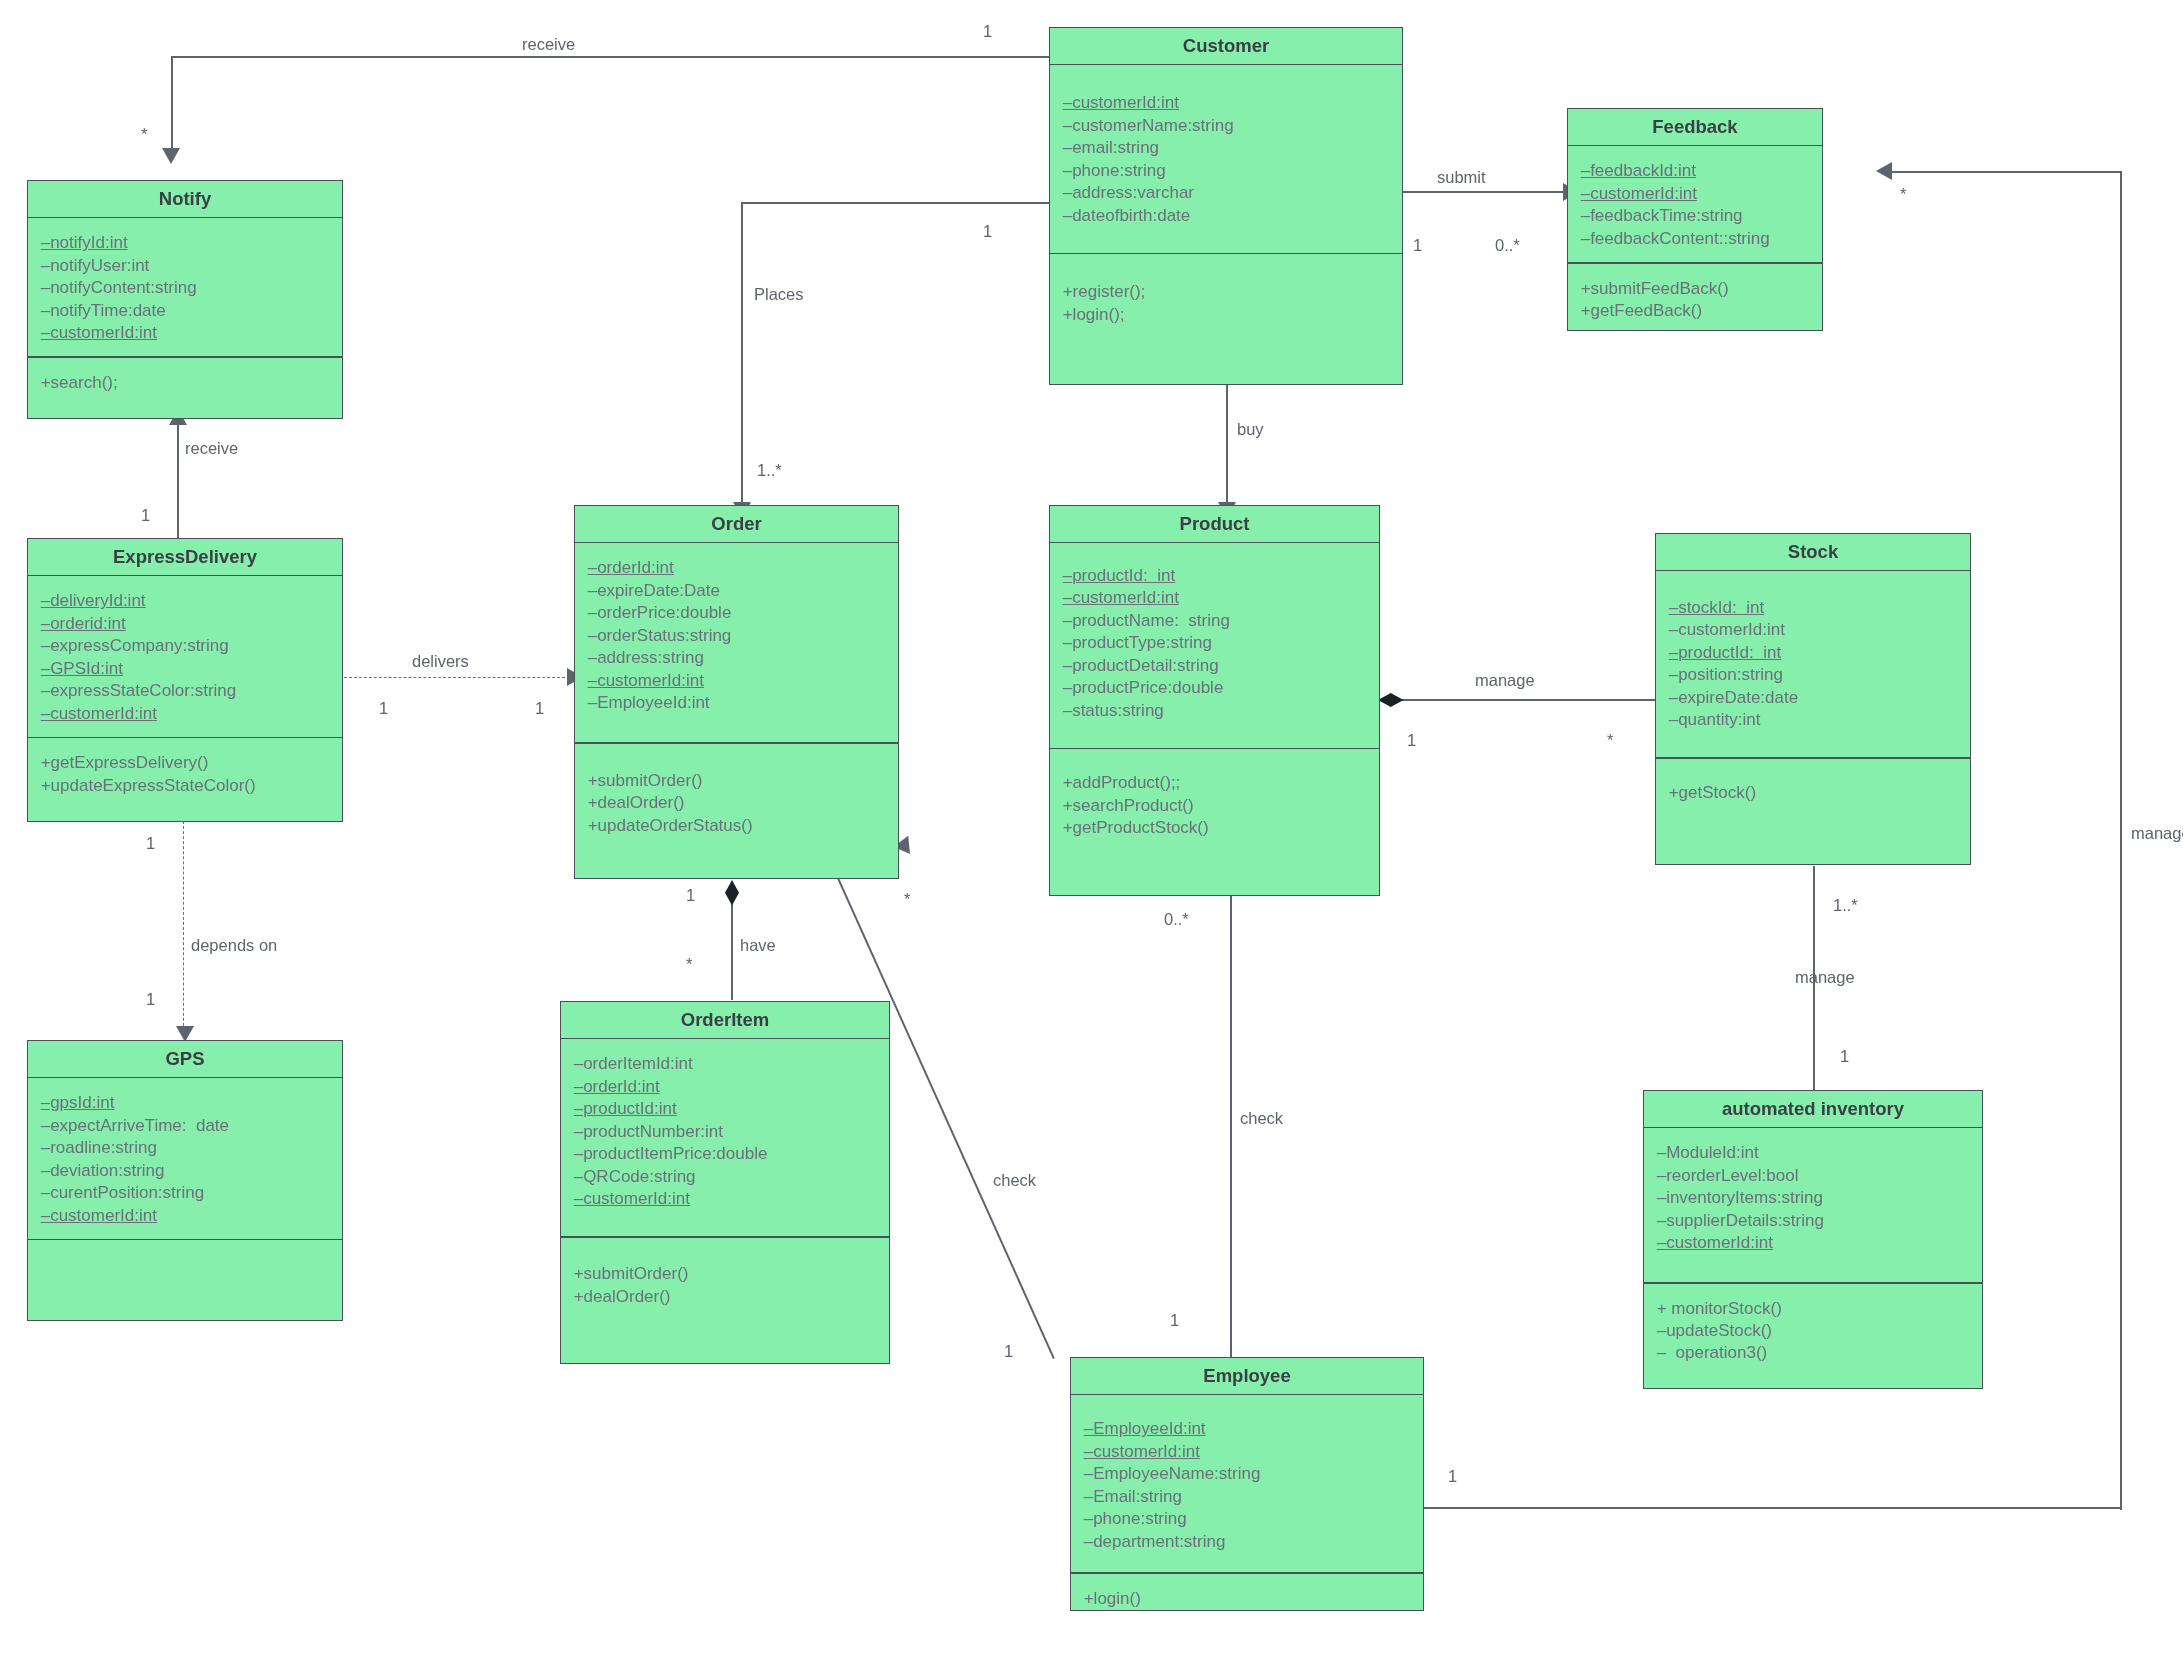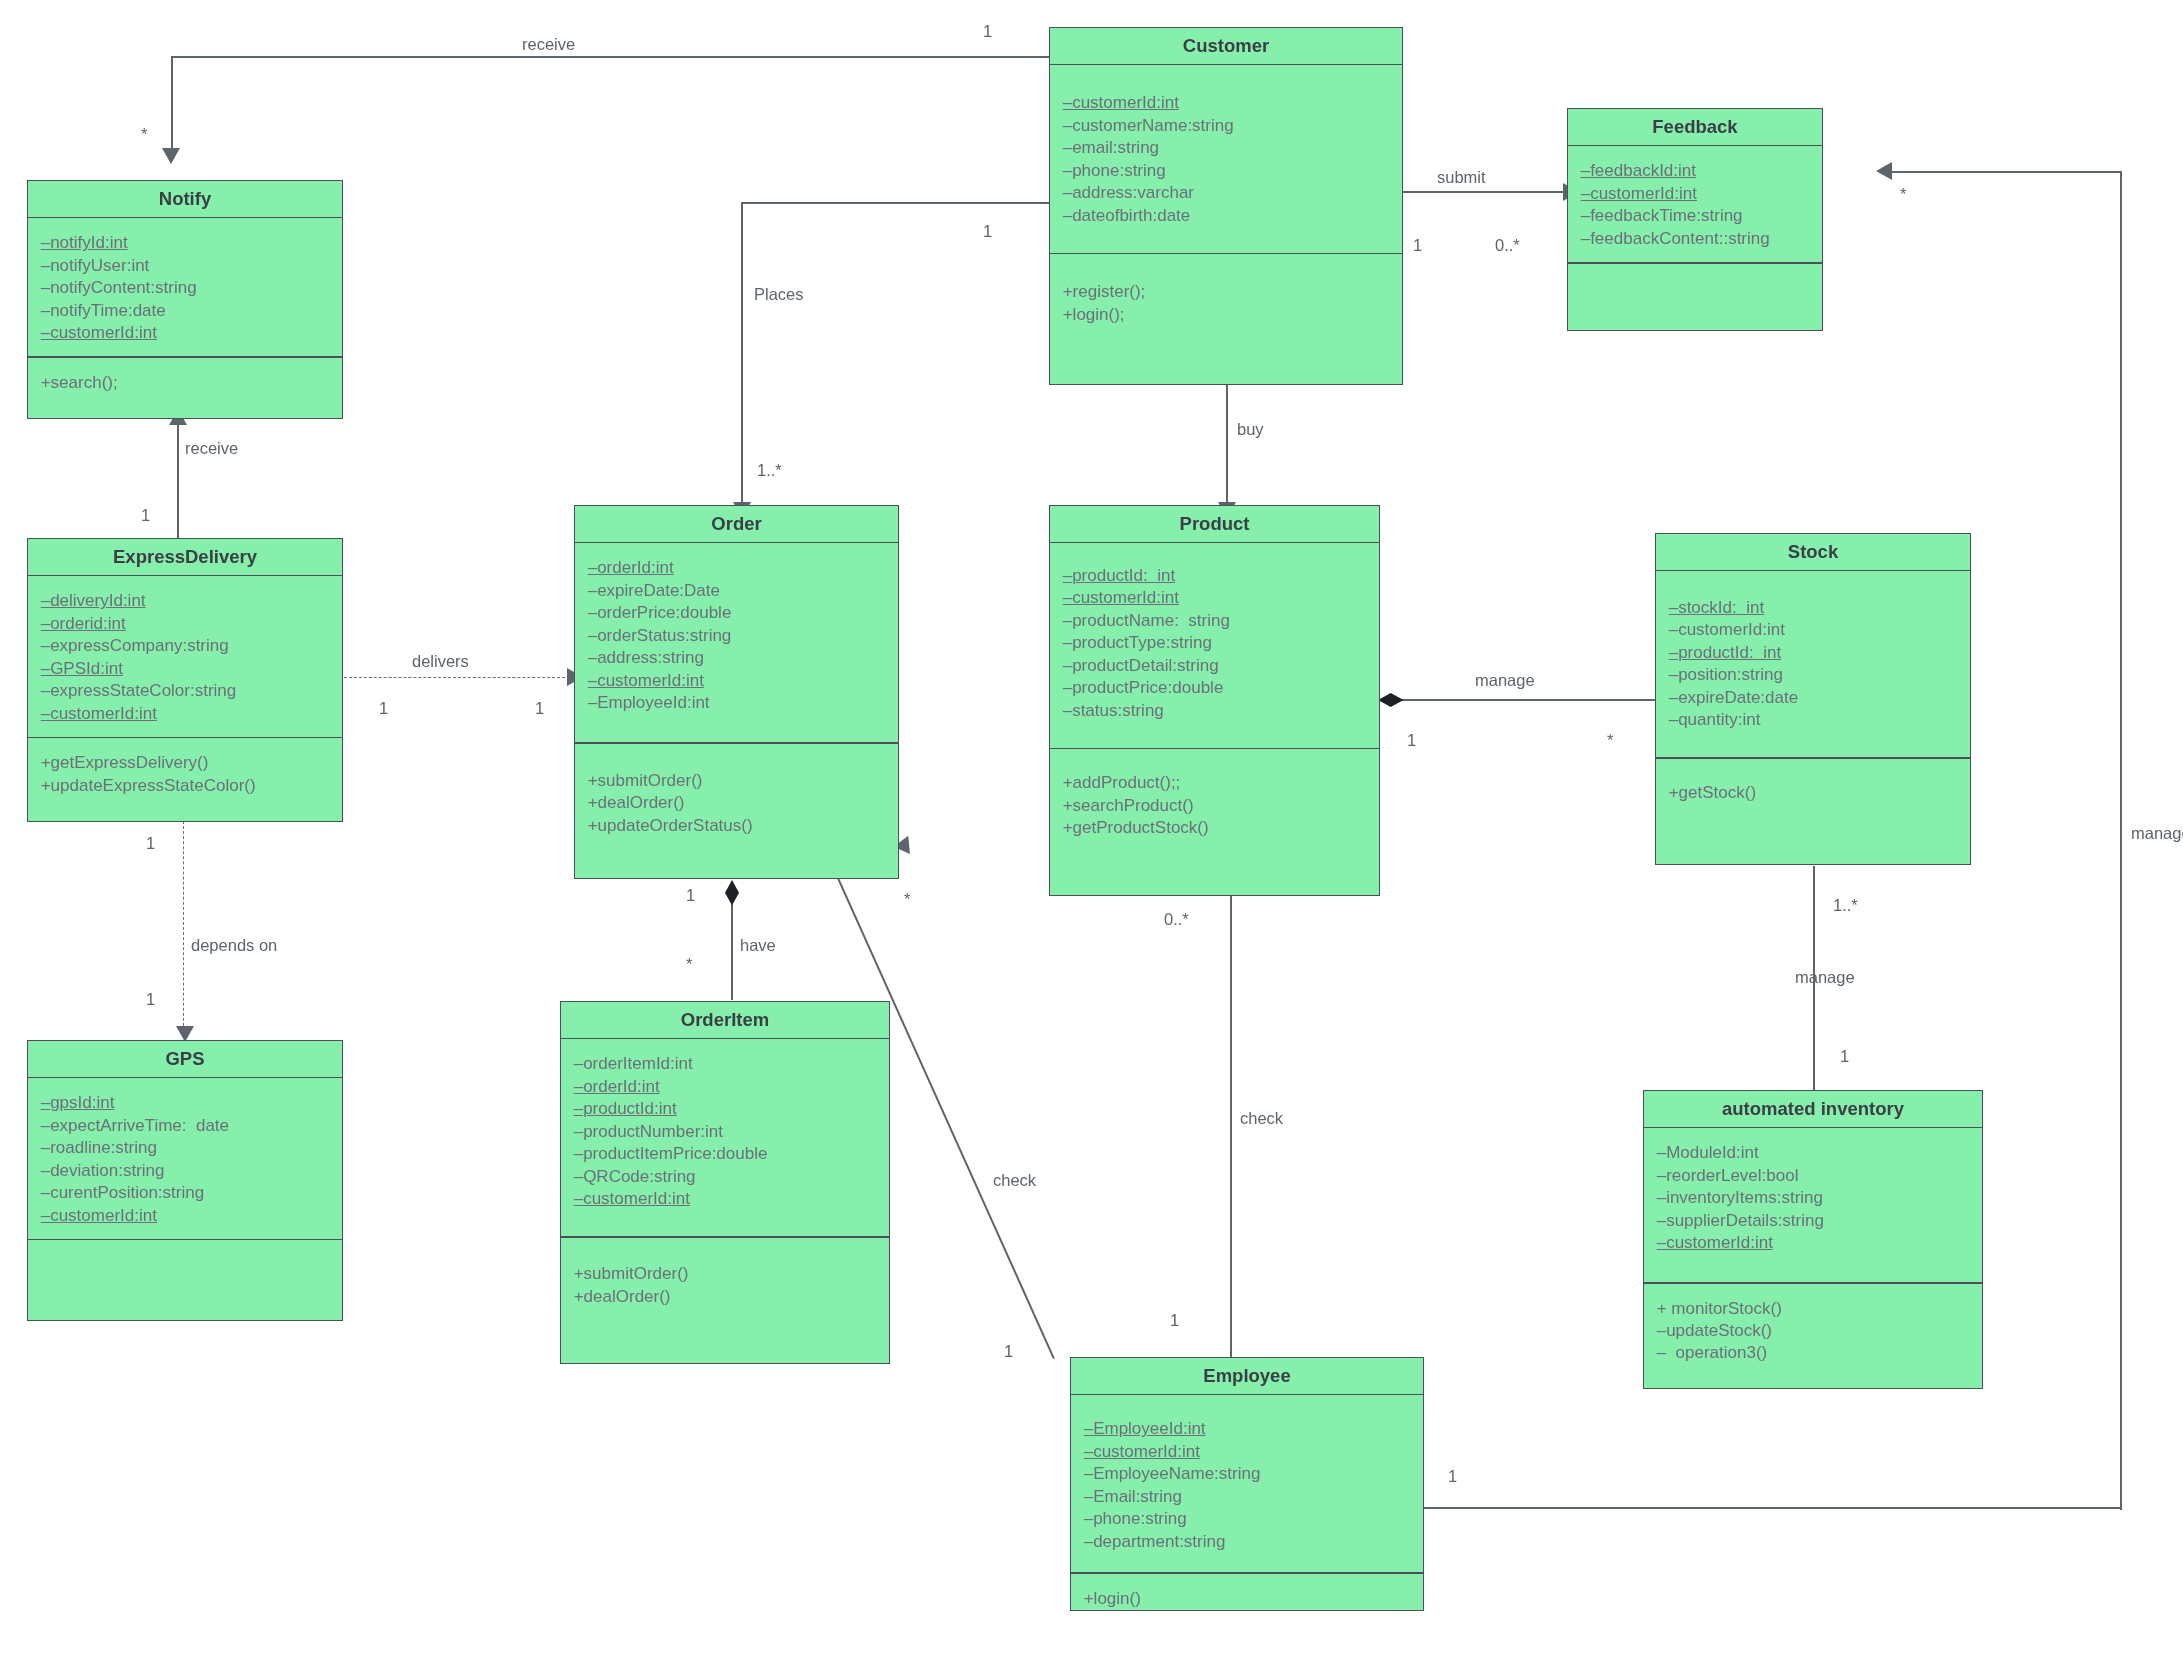--- a/index.html
+++ b/index.html
@@ -163,20 +163,24 @@
   <div class="uml-class" style="left:1567px;top:108px;width:256px;height:223px;">
     <div class="uml-title">Feedback</div>
     <div class="uml-sep"></div>
     <div class="uml-attrs">
       <div class="uml-line pk">–feedbackId:int</div>
       <div class="uml-line pk">–customerId:int</div>
       <div class="uml-line">–feedbackTime:string</div>
       <div class="uml-line">–feedbackContent::string</div>
     </div>
     <div class="uml-sep"></div>
+    <div class="uml-ops">
+      <div class="uml-line">+submitFeedBack()</div>
+      <div class="uml-line">+getFeedBack()</div>
+    </div>
   </div>
 
   <div class="uml-class" style="left:27px;top:538px;width:316px;height:284px;">
     <div class="uml-title">ExpressDelivery</div>
     <div class="uml-sep"></div>
     <div class="uml-attrs">
       <div class="uml-line pk">–deliveryId:int</div>
       <div class="uml-line pk">–orderid:int</div>
       <div class="uml-line">–expressCompany:string</div>
       <div class="uml-line pk">–GPSId:int</div>

